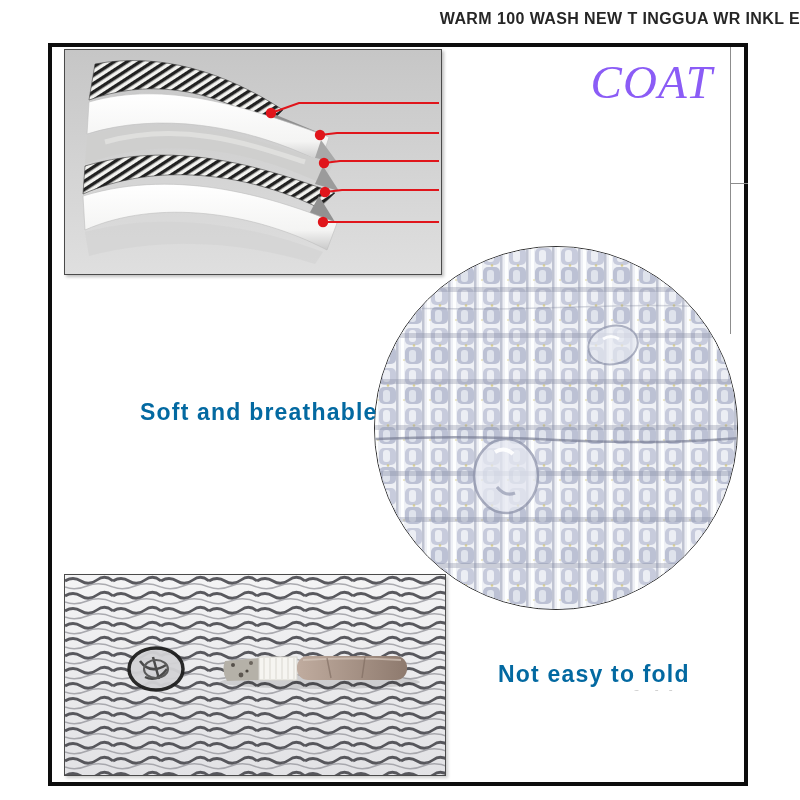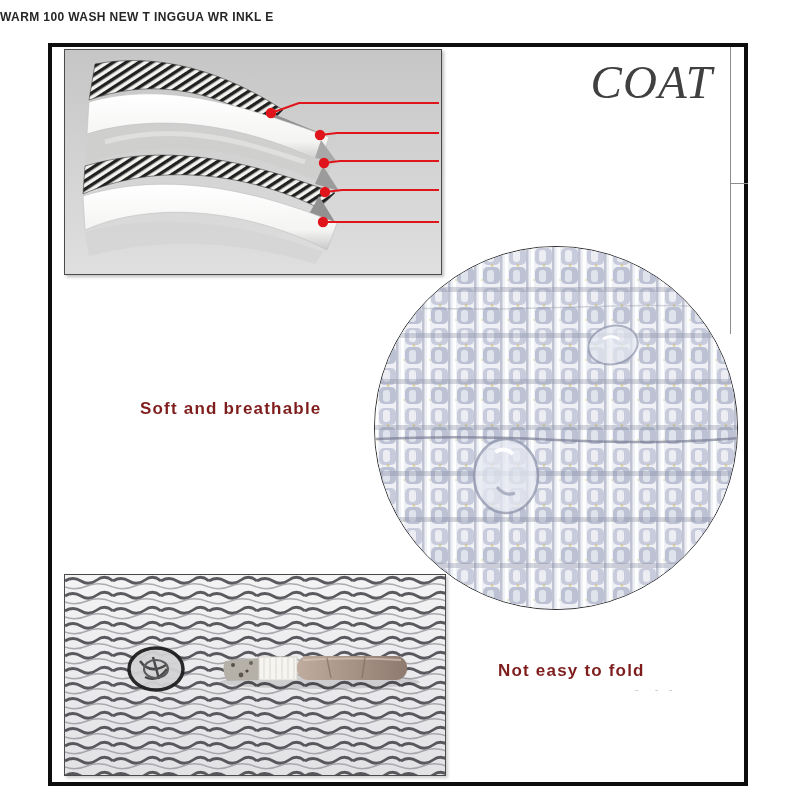--- a/index.html
+++ b/index.html
@@ -1,53 +1,53 @@
 <!DOCTYPE html>
 <html><head>
 <meta charset="utf-8">
 <style>
   html,body{margin:0;padding:0;}
   body{
     width:800px;height:800px;position:relative;background:#ffffff;
     font-family:"Liberation Sans", sans-serif;overflow:hidden;
   }
   .header-title{
-    position:absolute;top:10px;left:0;width:800px;text-align:left;
-    font-size:12px;font-weight:bold;letter-spacing:.4px;color:#262626;
+    position:absolute;top:10px;left:0;width:800px;text-align:right;
+    font-size:16px;font-weight:bold;letter-spacing:.4px;color:#262626;
   }
   .frame{
     position:absolute;left:48px;top:43px;width:700px;height:743px;
     border:4px solid #0d0d0d;box-sizing:border-box;background:#ffffff;
   }
   
   .fabric-img{
     position:absolute;left:12px;top:2px;width:376px;height:224px;
     border:1px solid #4a4a4a;box-sizing:content-box;
     background:linear-gradient(#c6c6c6,#d4d4d4 55%,#dfdfdf);
     box-shadow:2px 2px 3px rgba(0,0,0,.25);
   }
   .fabric-img svg{display:block;}
   
   .hero{
     position:absolute;top:16px;right:31px;text-align:right;
     font-family:"Liberation Serif", serif;font-style:italic;
-    font-size:47px;line-height:.82;color:#404040;font-weight:500;
+    font-size:47px;line-height:.82;color:#8b5cf6;font-weight:500;
     letter-spacing:1px;
   }
   .thin-line{position:absolute;left:678px;top:0;width:1px;height:287px;background:#8d8d8d;}
   .thin-tick{position:absolute;left:678px;top:136px;width:18px;height:1px;background:#8d8d8d;}
   
   .circle-img{
     position:absolute;left:322px;top:199px;width:364px;height:364px;
     border-radius:50%;overflow:hidden;border:1.5px solid #2e2e2e;box-sizing:border-box;
     background:#eef0f5;
   }
   
   .feature{
-    position:absolute;font-size:17px;font-weight:bold;color:#7f1d1d;
+    position:absolute;font-size:23px;font-weight:bold;color:#0369a1;
     letter-spacing:1.2px;white-space:nowrap;
   }
   .feature-soft{left:88px;top:352px;}
   .feature-fold{left:446px;top:614px;}
   .feature-ghost{
     position:absolute;left:446px;top:639px;height:5px;overflow:hidden;
     font-size:21px;font-weight:bold;letter-spacing:1.2px;white-space:nowrap;
     color:#9b9b9b;opacity:.45;
   }
   

